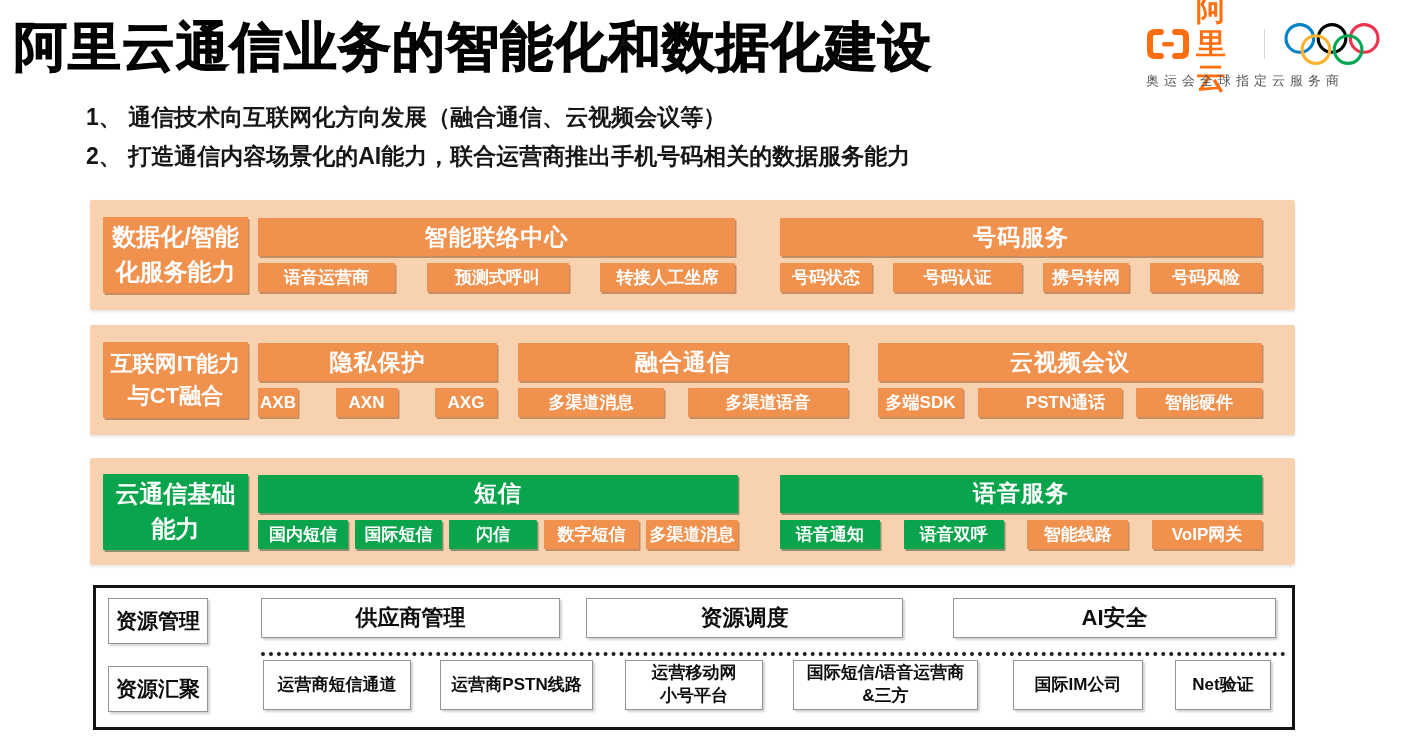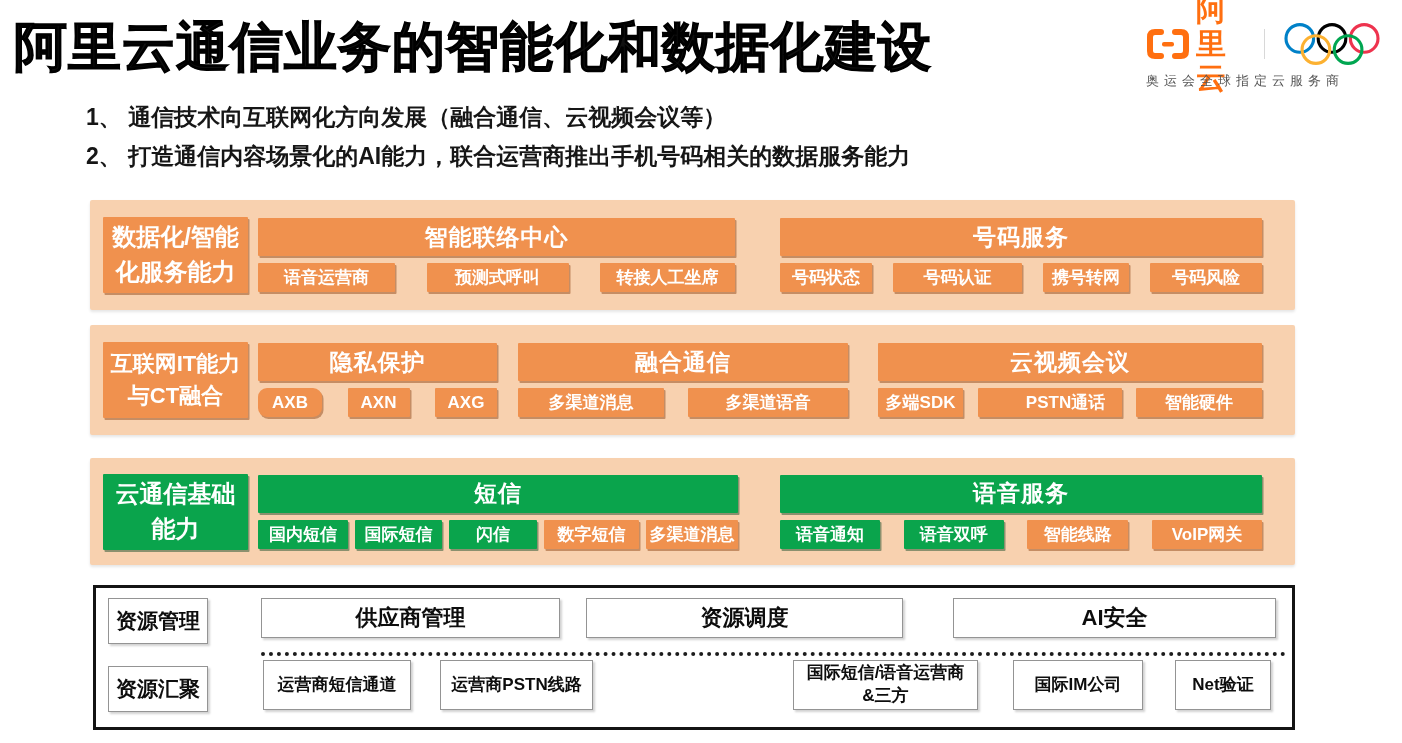--- a/index.html
+++ b/index.html
@@ -114,21 +114,21 @@
     </div>
   </div>
 
   <div class="layer" style="top:325px;height:110px;">
     <div class="layer-label orange-box" style="font-size:22px;">互联网IT能力
 与CT融合</div>
     <div class="groups">
       <div class="group" style="width:239px;">
         <div class="group-header orange-box">隐私保护</div>
         <div class="items">
-          <div class="item orange-box" style="width:64px;border-radius:9px;">AXB</div>
+          <div class="item orange-box" style="width:40px;">AXB</div>
           <div class="item orange-box" style="width:62px;">AXN</div>
           <div class="item orange-box" style="width:62px;">AXG</div>
         </div>
       </div>
       <div class="group" style="width:330px;margin-left:21px;">
         <div class="group-header orange-box">融合通信</div>
         <div class="items">
           <div class="item orange-box" style="width:146px;">多渠道消息</div>
           <div class="item orange-box" style="width:160px;">多渠道语音</div>
         </div>
@@ -175,19 +175,21 @@
     <div class="f-box f-top" style="left:165px;width:299px;">供应商管理</div>
 
     <div class="f-box f-left" style="top:78px;">资源汇聚</div>
     <div class="f-box f-top" style="left:490px;width:317px;">资源调度</div>
     <div class="f-box f-top" style="left:857px;width:323px;">AI安全</div>
 
     <div class="dotted"></div>
 
     <div class="f-box f-bot" style="left:167px;width:148px;">运营商短信通道</div>
     <div class="f-box f-bot" style="left:344px;width:153px;">运营商PSTN线路</div>
+    <div class="f-box f-bot" style="left:529px;width:138px;">运营移动网
+小号平台</div>
     <div class="f-box f-bot" style="left:697px;width:185px;">国际短信/语音运营商
 &amp;三方</div>
     <div class="f-box f-bot" style="left:917px;width:130px;">国际IM公司</div>
     <div class="f-box f-bot" style="left:1079px;width:96px;">Net验证</div>
   </div>
 
 </div>
 
 </body></html>

